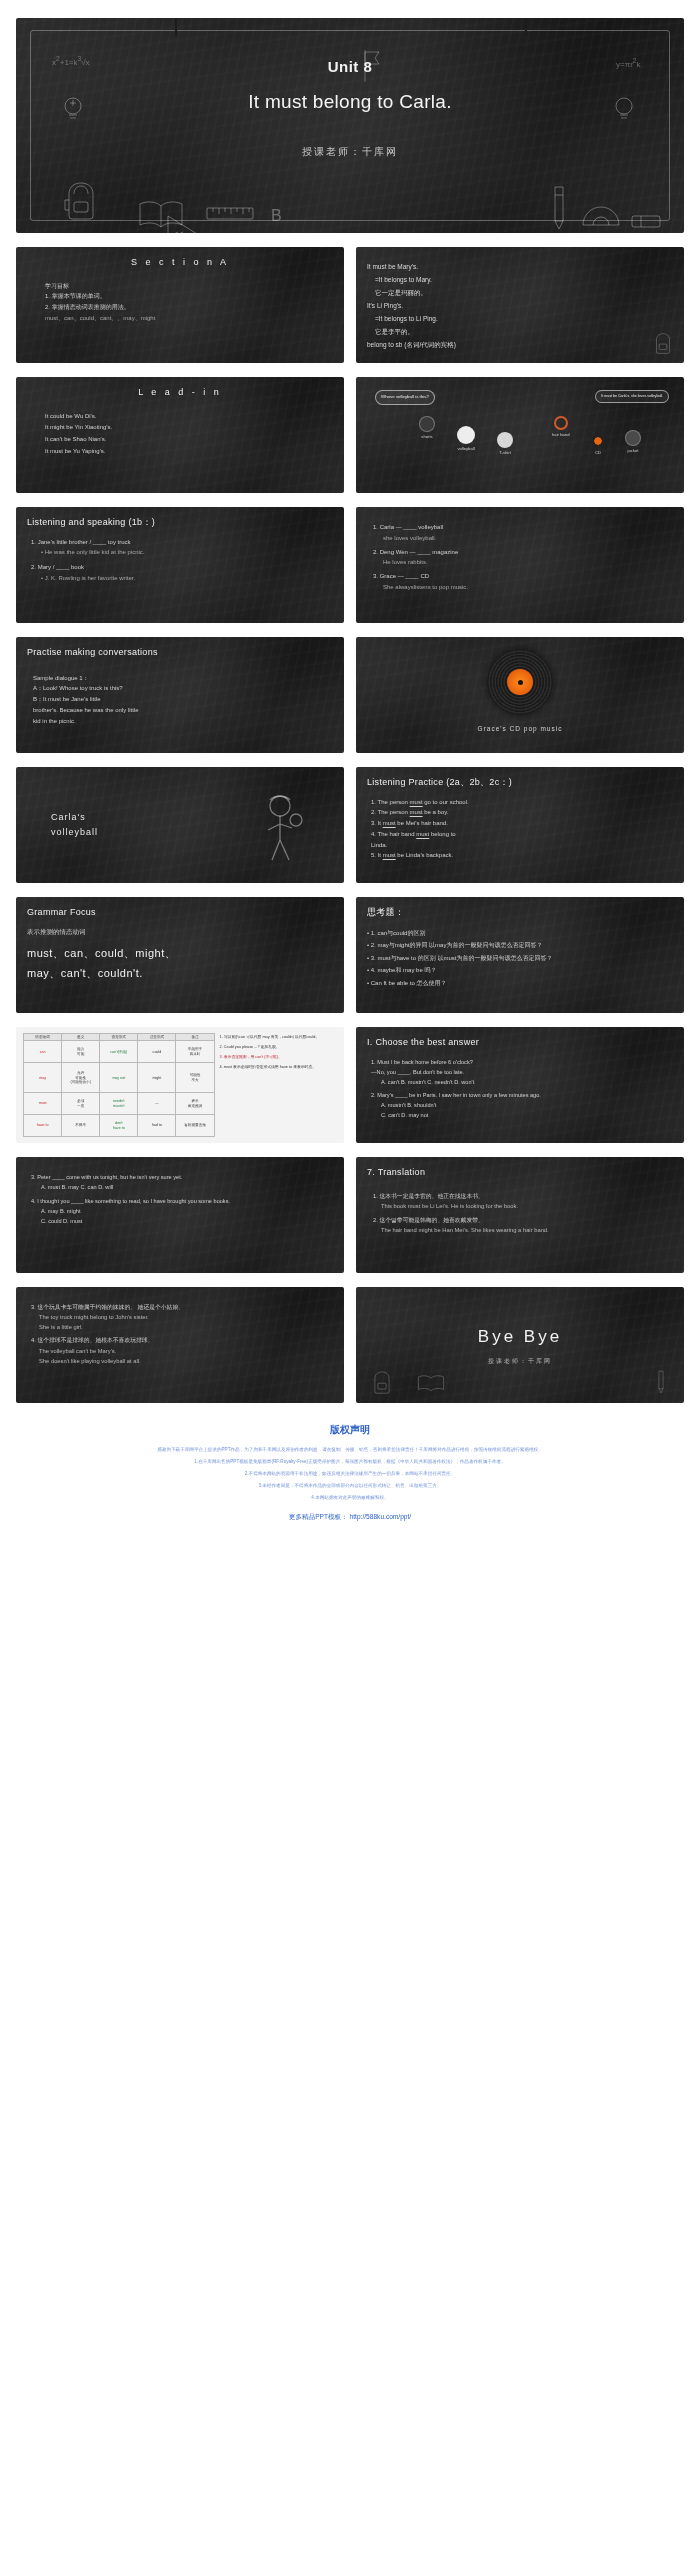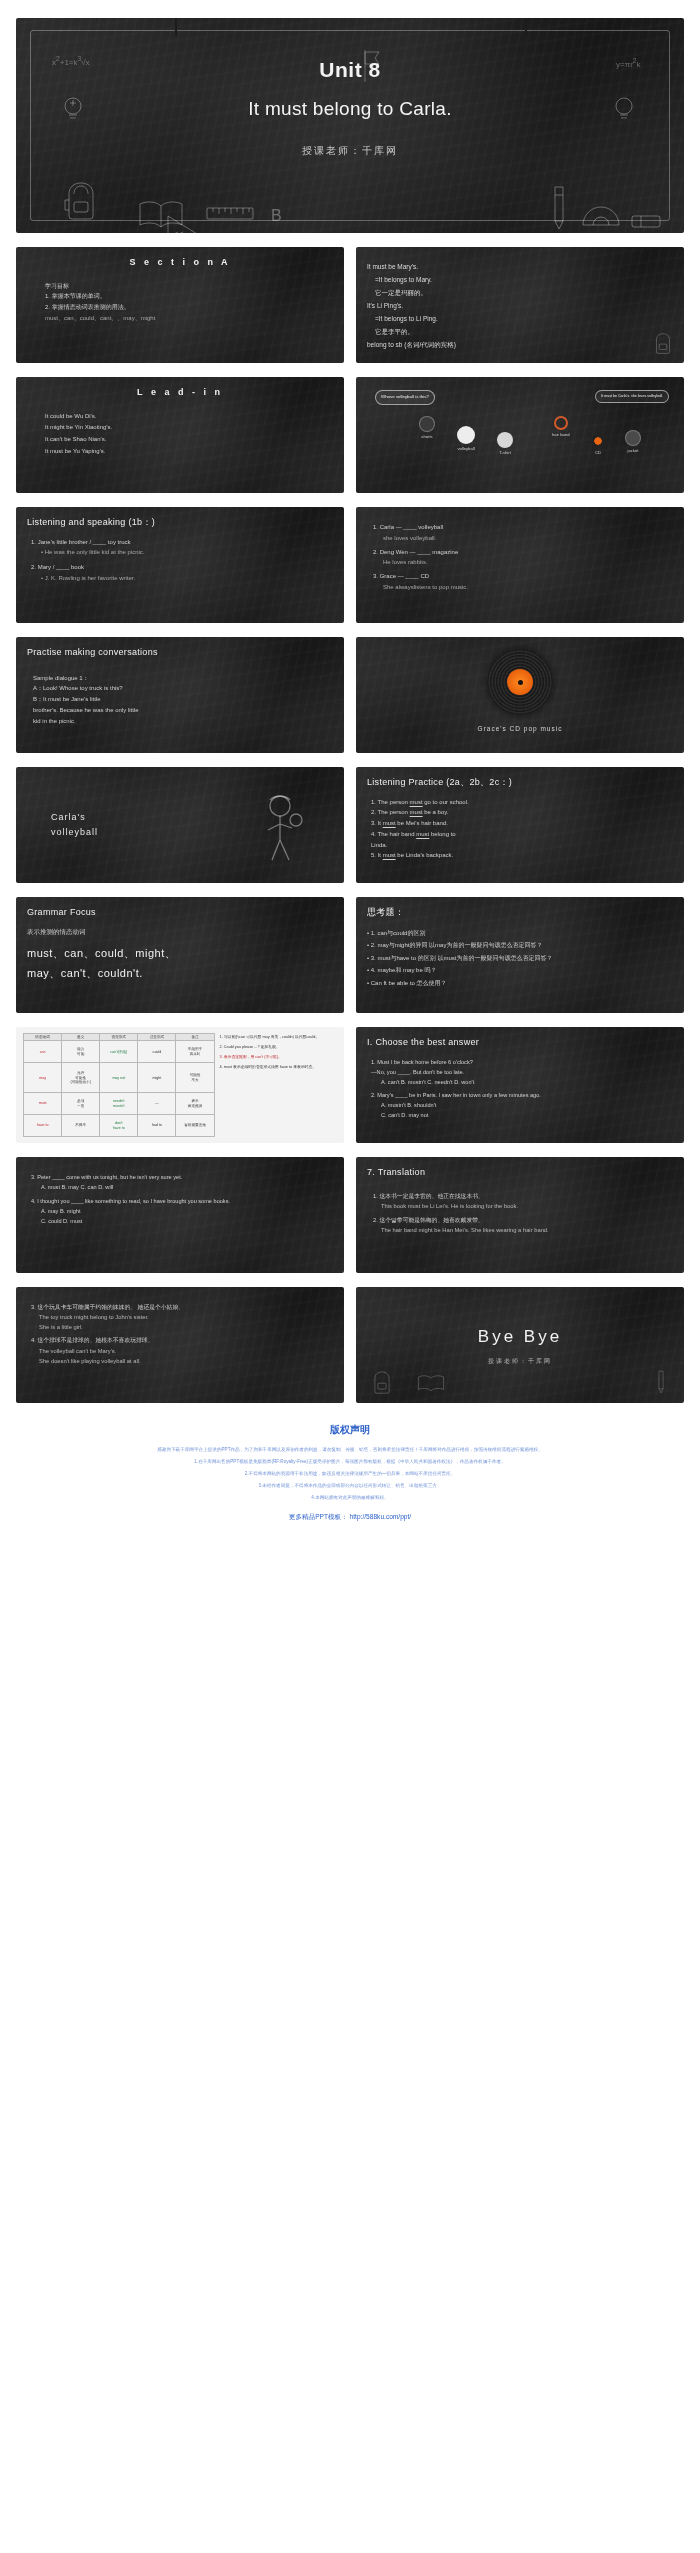--- a/index.html
+++ b/index.html
@@ -59,31 +59,31 @@
     border-radius: 3px;
     z-index: 2;
   }
   .title-slide .t-content {
     position: relative;
     z-index: 4;
     text-align: center;
     padding-top: 40px;
   }
   .t-unit {
-    font-size: 21px;
+    font-size: 15px;
     font-weight: bold;
     letter-spacing: 0.5px;
     color: #f2f2f2;
     margin-bottom: 16px;
   }
   .t-main {
     font-size: 19px;
     color: #f4f4f4;
     letter-spacing: 0.3px;
-    margin-bottom: 24px;
+    margin-bottom: 32px;
   }
   .t-sub {
     font-size: 10px;
     color: #c9c9c9;
     letter-spacing: 2px;
   }
   .doodle {
     position: absolute;
     color: rgba(255,255,255,0.33);
     z-index: 3;
@@ -107,21 +107,21 @@
     line-height: 1.5;
     position: relative;
   }
   .slide .inner { height: 100%; }
   .s-title {
     font-size: 9px;
     color: #f0f0f0;
     margin: 0 0 7px 0;
     letter-spacing: 0.3px;
   }
-  .s-title.center { text-align: center; letter-spacing: 3px; font-weight: bold; }
+  .s-title.center { text-align: center; letter-spacing: 3px; }
   .s-line { color: #d0d0d0; font-size: 6px; line-height: 1.8; }
   .s-line.ind { padding-left: 10px; }
   .dim { color: #a8a8a8; }
   .u { text-decoration: underline; text-underline-offset: 2px; }
   .center { text-align: center; }
 
   
   .sa-body { padding-left: 18px; padding-top: 4px; }
 
   

